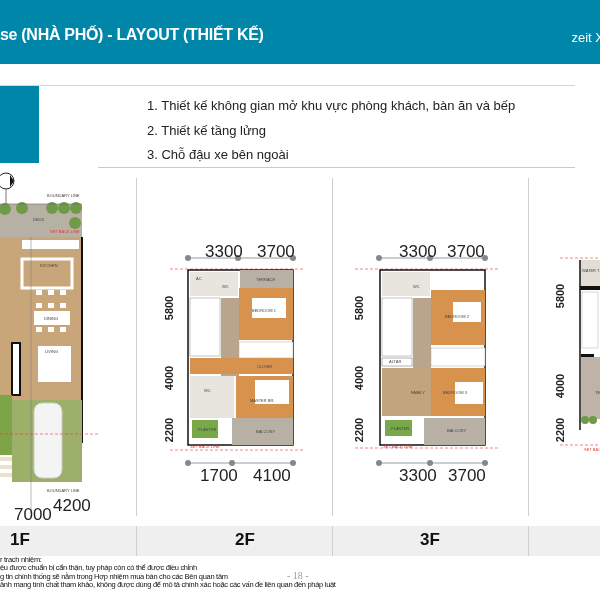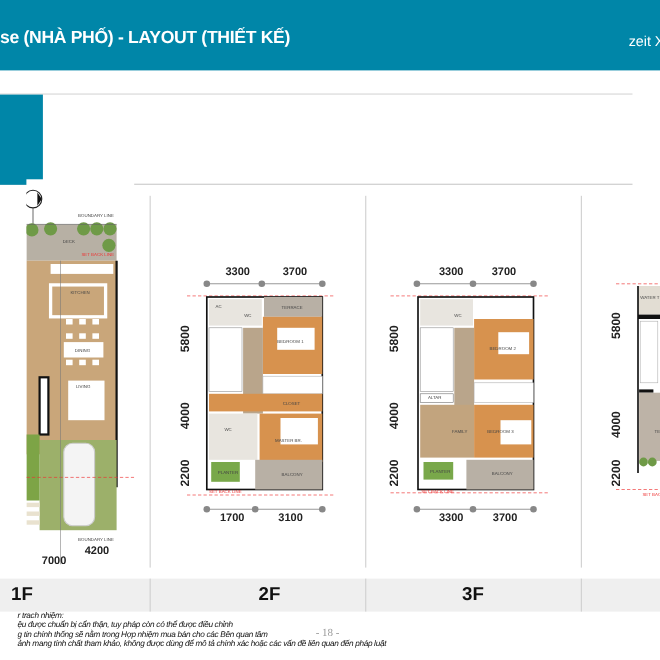--- a/index.html
+++ b/index.html
@@ -8,45 +8,50 @@
   .header-title { position: absolute; left: 0; top: 26px; color: #ffffff; font-size: 16px; font-weight: bold; letter-spacing: -0.3px; white-space: nowrap; }
   .brand { position: absolute; right: -4px; top: 30px; color: #ffffff; font-size: 13px; white-space: nowrap; }
   .info-row { position: absolute; left: 0; top: 85px; height: 83px; width: 575px; border-top: 1px solid #d6d6d6; border-bottom: 1px solid #c9c9c9; }
   .info-teal { position: absolute; left: 0; top: 0; width: 39px; height: 82px; background: #0086a8; }
   .info-count { position: absolute; left: 39px; top: 0; width: 95px; height: 82px; background: #efefef; border-right: 1px solid #c8c8c8; display: flex; align-items: center; justify-content: center; font-size: 13px; color: #333; font-weight: bold; }
   .info-list { position: absolute; left: 147px; top: 8px; font-size: 13px; color: #222; line-height: 24.5px; }
   .col-sep { position: absolute; top: 178px; width: 1px; height: 338px; background: #cfcfcf; }
   .labels-row { position: absolute; left: 0; top: 526px; width: 600px; height: 30px; background: #efefef; }
   .floor-label { position: absolute; top: 4px; font-size: 17px; font-weight: bold; color: #111; }
   .labels-sep { position: absolute; top: 0; width: 1px; height: 30px; background: #cfcfcf; }
-  .disclaimer { position: absolute; left: 16px; top: 556px; font-size: 7.5px; color: #111; line-height: 8.3px; white-space: nowrap; letter-spacing: -0.3px; font-style: italic; }
+  .disclaimer { position: absolute; left: 0; top: 556px; font-size: 7.5px; color: #111; line-height: 8.3px; white-space: nowrap; letter-spacing: -0.3px; }
   .page-num { position: absolute; left: 287px; top: 570px; font-size: 10px; color: #999; font-family: Liberation Serif, serif; }
   .plan { position: absolute; }
-  .dim { position: absolute; font-size: 10px; font-weight: bold; color: #222; }
+  .dim { position: absolute; font-size: 17px; font-weight: normal; color: #222; }
   .dim-v { position: absolute; font-size: 11px; font-weight: bold; color: #222; transform: rotate(-90deg); transform-origin: center; }
   .tiny { position: absolute; font-size: 4px; color: #444; white-space: nowrap; }
   .red { color: #e33; }
 </style>
 </head>
 <body>
 
 <div class="header">
   <div class="header-title">se (NHÀ PHỐ) - LAYOUT (THIẾT KẾ)</div>
   <div class="brand">zeit X</div>
 </div>
 
 <div class="info-row">
   <div class="info-teal"></div>
+  <div class="info-list">
+    <div>1. Thiết kế không gian mở khu vực phòng khách, bàn ăn và bếp</div>
+    <div>2. Thiết kế tầng lửng</div>
+    <div>3. Chỗ đậu xe bên ngoài</div>
+  </div>
 </div>
 
 <div class="col-sep" style="left:136px"></div>
 <div class="col-sep" style="left:332px"></div>
 <div class="col-sep" style="left:528px"></div>
 
-<div class="plan" style="left:0;top:163px;width:98px;height:360px;background:#fff;margin-left:24px;">
+<div class="plan" style="left:0;top:163px;width:98px;height:360px;background:#fff;">
   <svg width="98" height="360" viewBox="0 0 98 360">
 
     <circle cx="6" cy="18" r="8" fill="#fff" stroke="#222" stroke-width="1"></circle>
     <polygon points="14,18 10,12 10,24" fill="#111"></polygon>
     <line x1="6" y1="26" x2="6" y2="50" stroke="#555" stroke-width="0.8"></line>
 
     <rect x="0" y="41" width="82" height="33" fill="#b7b0a4"></rect>
     <g fill="#6f9a47">
       <circle cx="5" cy="46" r="6"></circle>
         <circle cx="22" cy="45" r="6"></circle>
@@ -134,21 +139,21 @@
   <span class="tiny" style="left:62px;top:46px">WC</span>
   <span class="tiny" style="left:96px;top:39px">TERRACE</span>
   <span class="tiny" style="left:92px;top:70px">BEDROOM 1</span>
   <span class="tiny" style="left:97px;top:126px">CLOSET</span>
   <span class="tiny" style="left:44px;top:150px">WC</span>
   <span class="tiny" style="left:90px;top:160px">MASTER BR.</span>
   <span class="tiny" style="left:38px;top:189px">PLANTER</span>
   <span class="tiny" style="left:96px;top:191px">BALCONY</span>
   <span class="tiny red" style="left:30px;top:206px">SET BACK LINE</span>
   <span class="dim" style="left:40px;top:228px">1700</span>
-  <span class="dim" style="left:93px;top:228px">3100</span>
+  <span class="dim" style="left:93px;top:228px">4100</span>
 </div>
 
 <div class="plan" style="left:345px;top:238px;width:160px;height:240px;">
   <svg width="160" height="240" viewBox="0 0 160 240">
     <line x1="34" y1="20" x2="140" y2="20" stroke="#999" stroke-width="1"></line>
     <circle cx="34" cy="20" r="3" fill="#888"></circle>
       <circle cx="85" cy="20" r="3" fill="#888"></circle>
       <circle cx="140" cy="20" r="3" fill="#888"></circle>
     <line x1="10" y1="31" x2="155" y2="31" stroke="#e33" stroke-width="0.6" stroke-dasharray="3,2"></line>
     <rect x="35" y="32" width="105" height="175" fill="#fff" stroke="#111" stroke-width="1.5"></rect>

